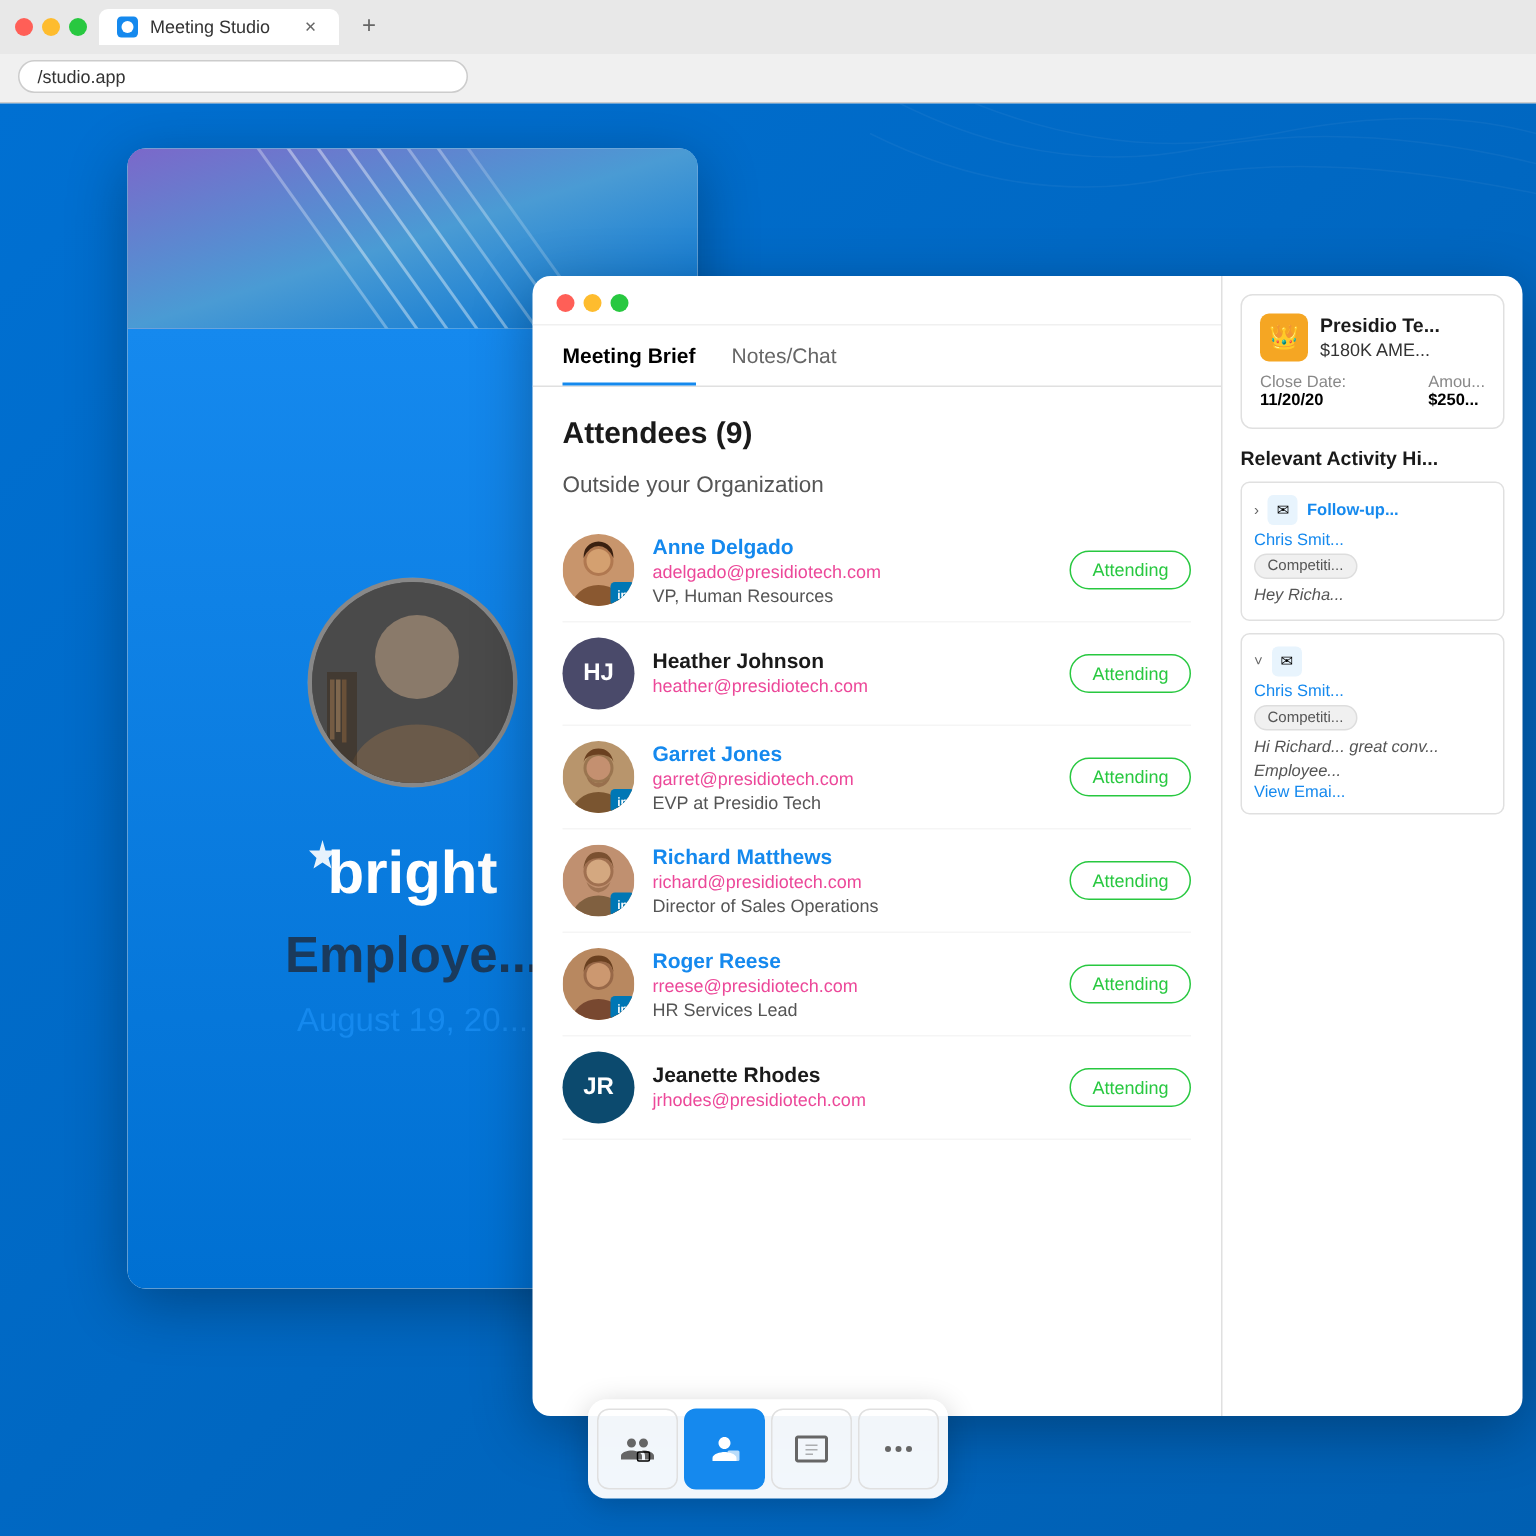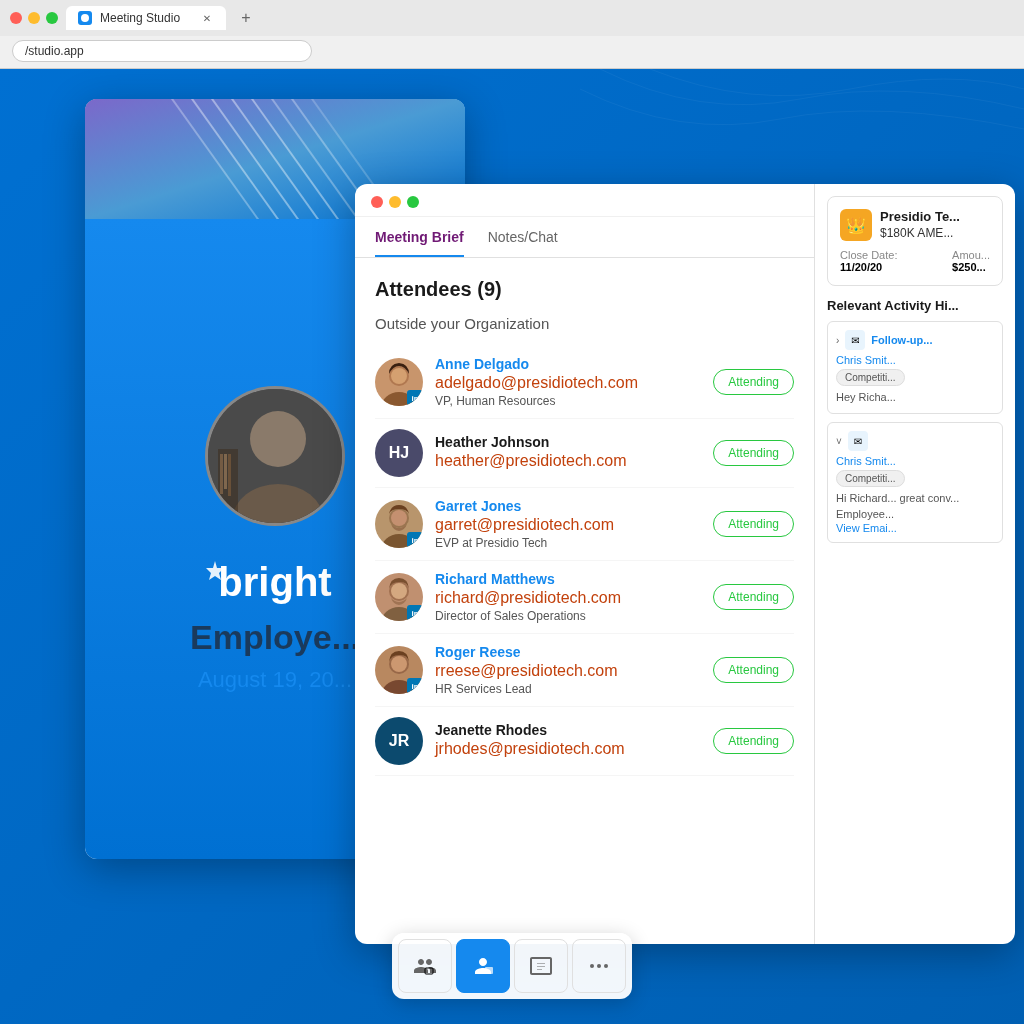--- a/index.html
+++ b/index.html
@@ -170,21 +170,21 @@
     }
     .panel-tab {
       padding: 12px 0 10px;
       font-size: 14px;
       font-weight: 500;
       color: #666;
       cursor: pointer;
       border-bottom: 2px solid transparent;
     }
     .panel-tab.active {
-      color: #701a75;
+      color: #000000;
       font-weight: 600;
       border-bottom: 2px solid #1589ee;
     }
 
     .attendees-section {
       padding: 20px 20px 0;
     }
     .attendees-title {
       font-size: 20px;
       font-weight: 700;
@@ -233,22 +233,22 @@
       flex: 1;
     }
     .attendee-name {
       font-size: 14px;
       font-weight: 600;
       color: #1589ee;
       margin-bottom: 2px;
     }
     .attendee-name.dark { color: #1a1a1a; }
     .attendee-email {
-      font-size: 16px;
-      color: #c2410c;
+      font-size: 12px;
+      color: #ec4899;
       margin-bottom: 2px;
     }
     .attendee-role {
       font-size: 12px;
       color: #555;
     }
     .attending-badge {
       background: white;
       border: 1.5px solid #28c840;
       color: #28c840;
@@ -340,21 +340,21 @@
     .tag-pill {
       background: #f0f0f0;
       border: 1px solid #ddd;
       border-radius: 10px;
       padding: 2px 8px;
       font-size: 10px;
       color: #555;
       display: inline-block;
       margin-bottom: 4px;
     }
-    .activity-text { color: #555; font-size: 11px; line-height: 1.4; }
+    .activity-text { color: #555; font-size: 11px; line-height: 1.4; font-style: italic; }
     .view-email-link { color: #1589ee; font-size: 11px; }
 
     
     .bottom-toolbar {
       position: absolute;
       bottom: 30px;
       left: 50%;
       transform: translateX(-50%);
       display: flex;
       gap: 4px;

